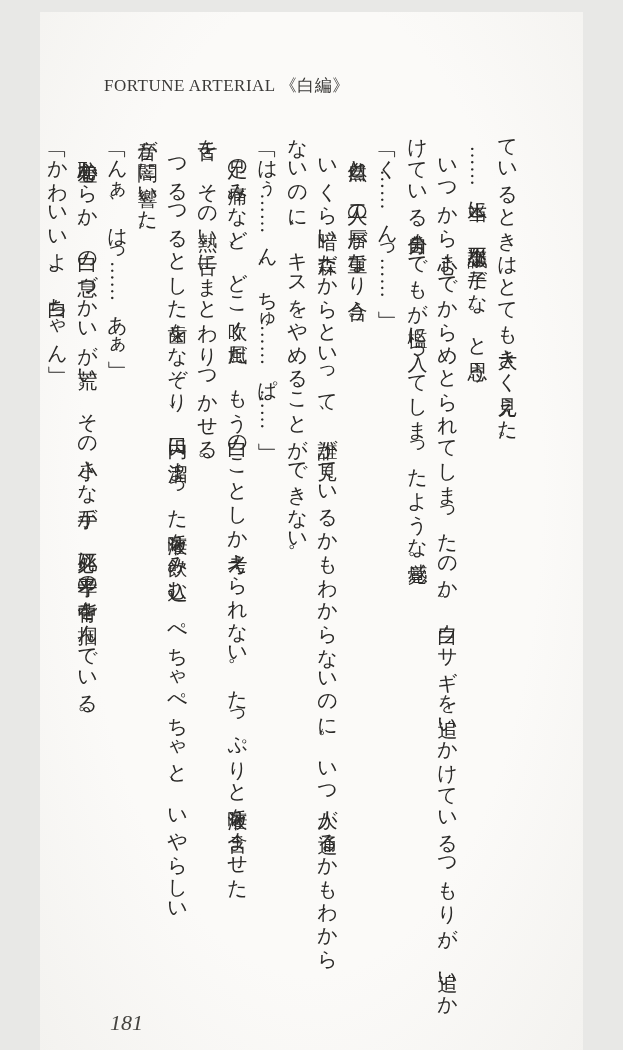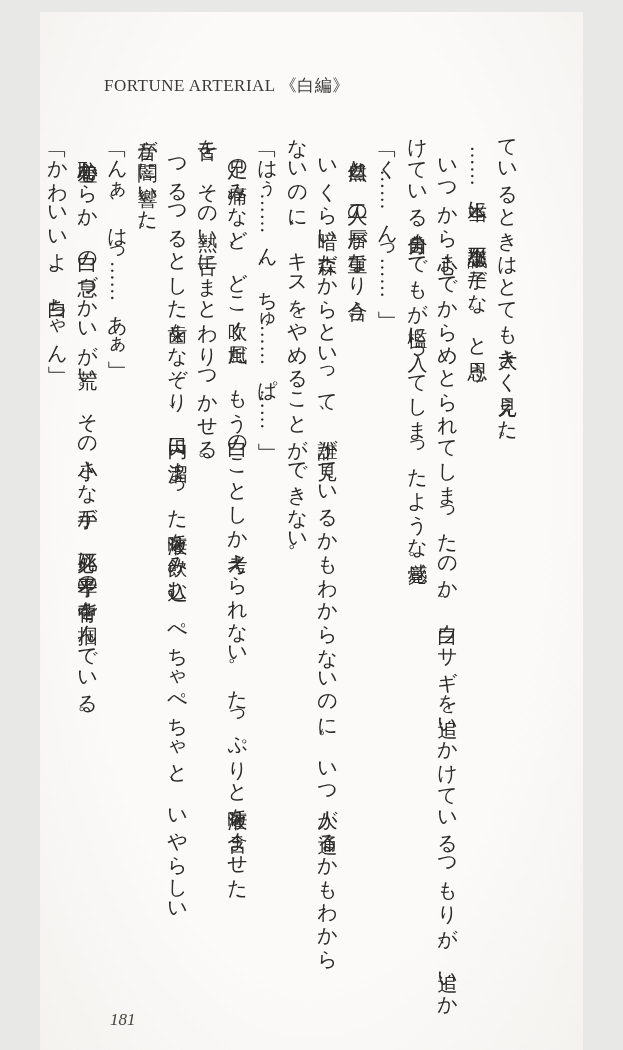--- a/index.html
+++ b/index.html
@@ -40,21 +40,21 @@
     color: #2b2a28;
   }
   .text-line {
     margin: 0;
     white-space: nowrap;
   }
   .page-number {
     position: absolute;
     left: 70px;
     top: 998px;
-    font-size: 17px;
+    font-size: 22px;
     font-style: italic;
     color: #44433f;
   }
 </style>
 </head>
 <body>
 
 <div class="page">
 
   <div class="running-header">FORTUNE ARTERIAL 《白編》</div>

